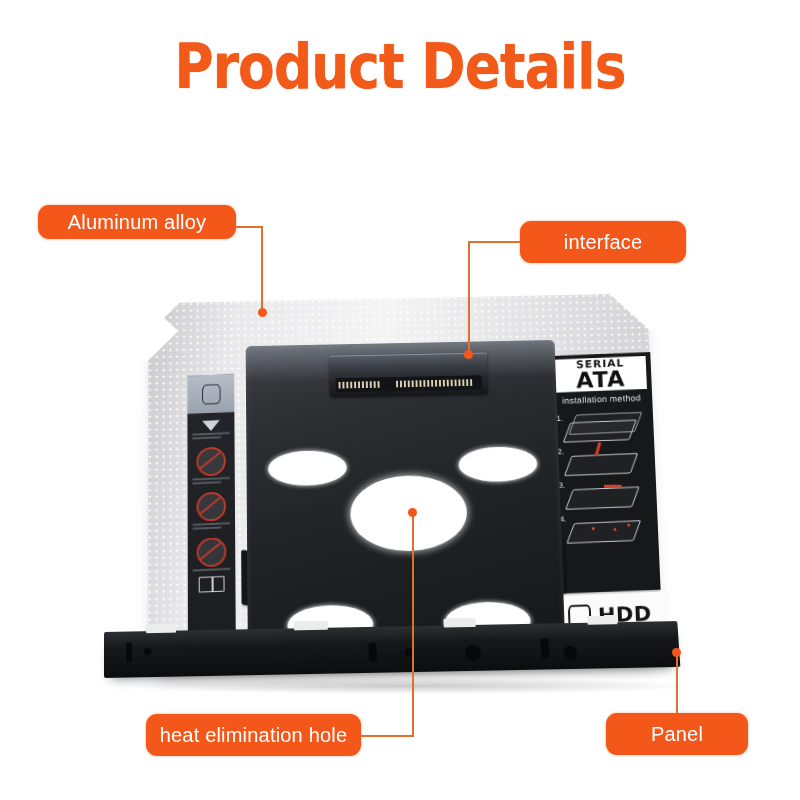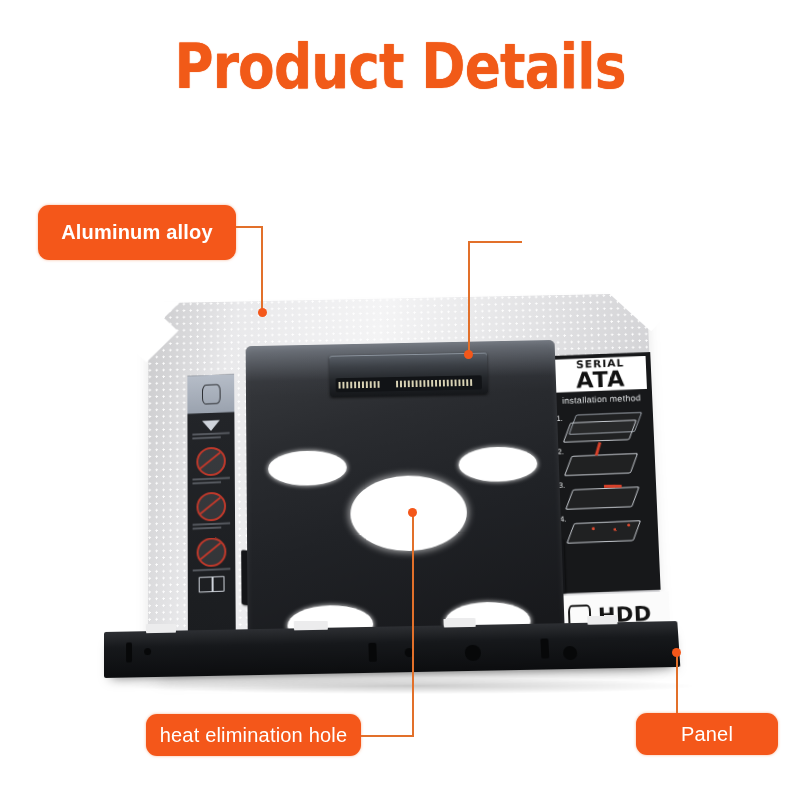--- a/index.html
+++ b/index.html
@@ -17,24 +17,24 @@
     text-shadow:0 0 1px #f15a18;
   }
 
   
   .badge{
     position:absolute;background:#f4571a;color:#fff;
     border-radius:11px;display:flex;align-items:center;justify-content:center;
     font-size:20px;letter-spacing:.2px;white-space:nowrap;
     box-shadow:0 0 3px rgba(240,120,60,.55);
   }
-  #badge-aluminum{left:38px;top:205px;width:198px;height:55px;font-weight:bold;}
+  #badge-aluminum{left:38px;top:205px;width:198px;height:34px;}
   #badge-interface{left:520px;top:221px;width:166px;height:42px;}
   #badge-heat{left:146px;top:714px;width:215px;height:42px;border-radius:11px;}
-  #badge-panel{left:636px;top:713px;width:142px;height:42px;}
+  #badge-panel{left:606px;top:713px;width:142px;height:42px;}
 
   
   .lead{position:absolute;background:#e2702a;}
   .lead.v{width:2px;}
   .lead.h{height:2px;}
   .dot{position:absolute;width:9px;height:9px;border-radius:50%;
        background:#f4571a;}
 
   
   #lead-al-h{left:236px;top:226px;width:27px;}
@@ -363,16 +363,17 @@
   <div class="dot" id="dot-if"></div>
 
   <div class="lead h" id="lead-heat-h"></div>
   <div class="lead v" id="lead-heat-v"></div>
   <div class="dot" id="dot-heat"></div>
 
   <div class="lead v" id="lead-pan-v"></div>
   <div class="dot" id="dot-pan"></div>
 
   <div class="badge" id="badge-aluminum">Aluminum alloy</div>
+  <div class="badge" id="badge-interface">interface</div>
   <div class="badge" id="badge-heat">heat elimination hole</div>
   <div class="badge" id="badge-panel">Panel</div>
 
 </div>
 
 </body></html>

